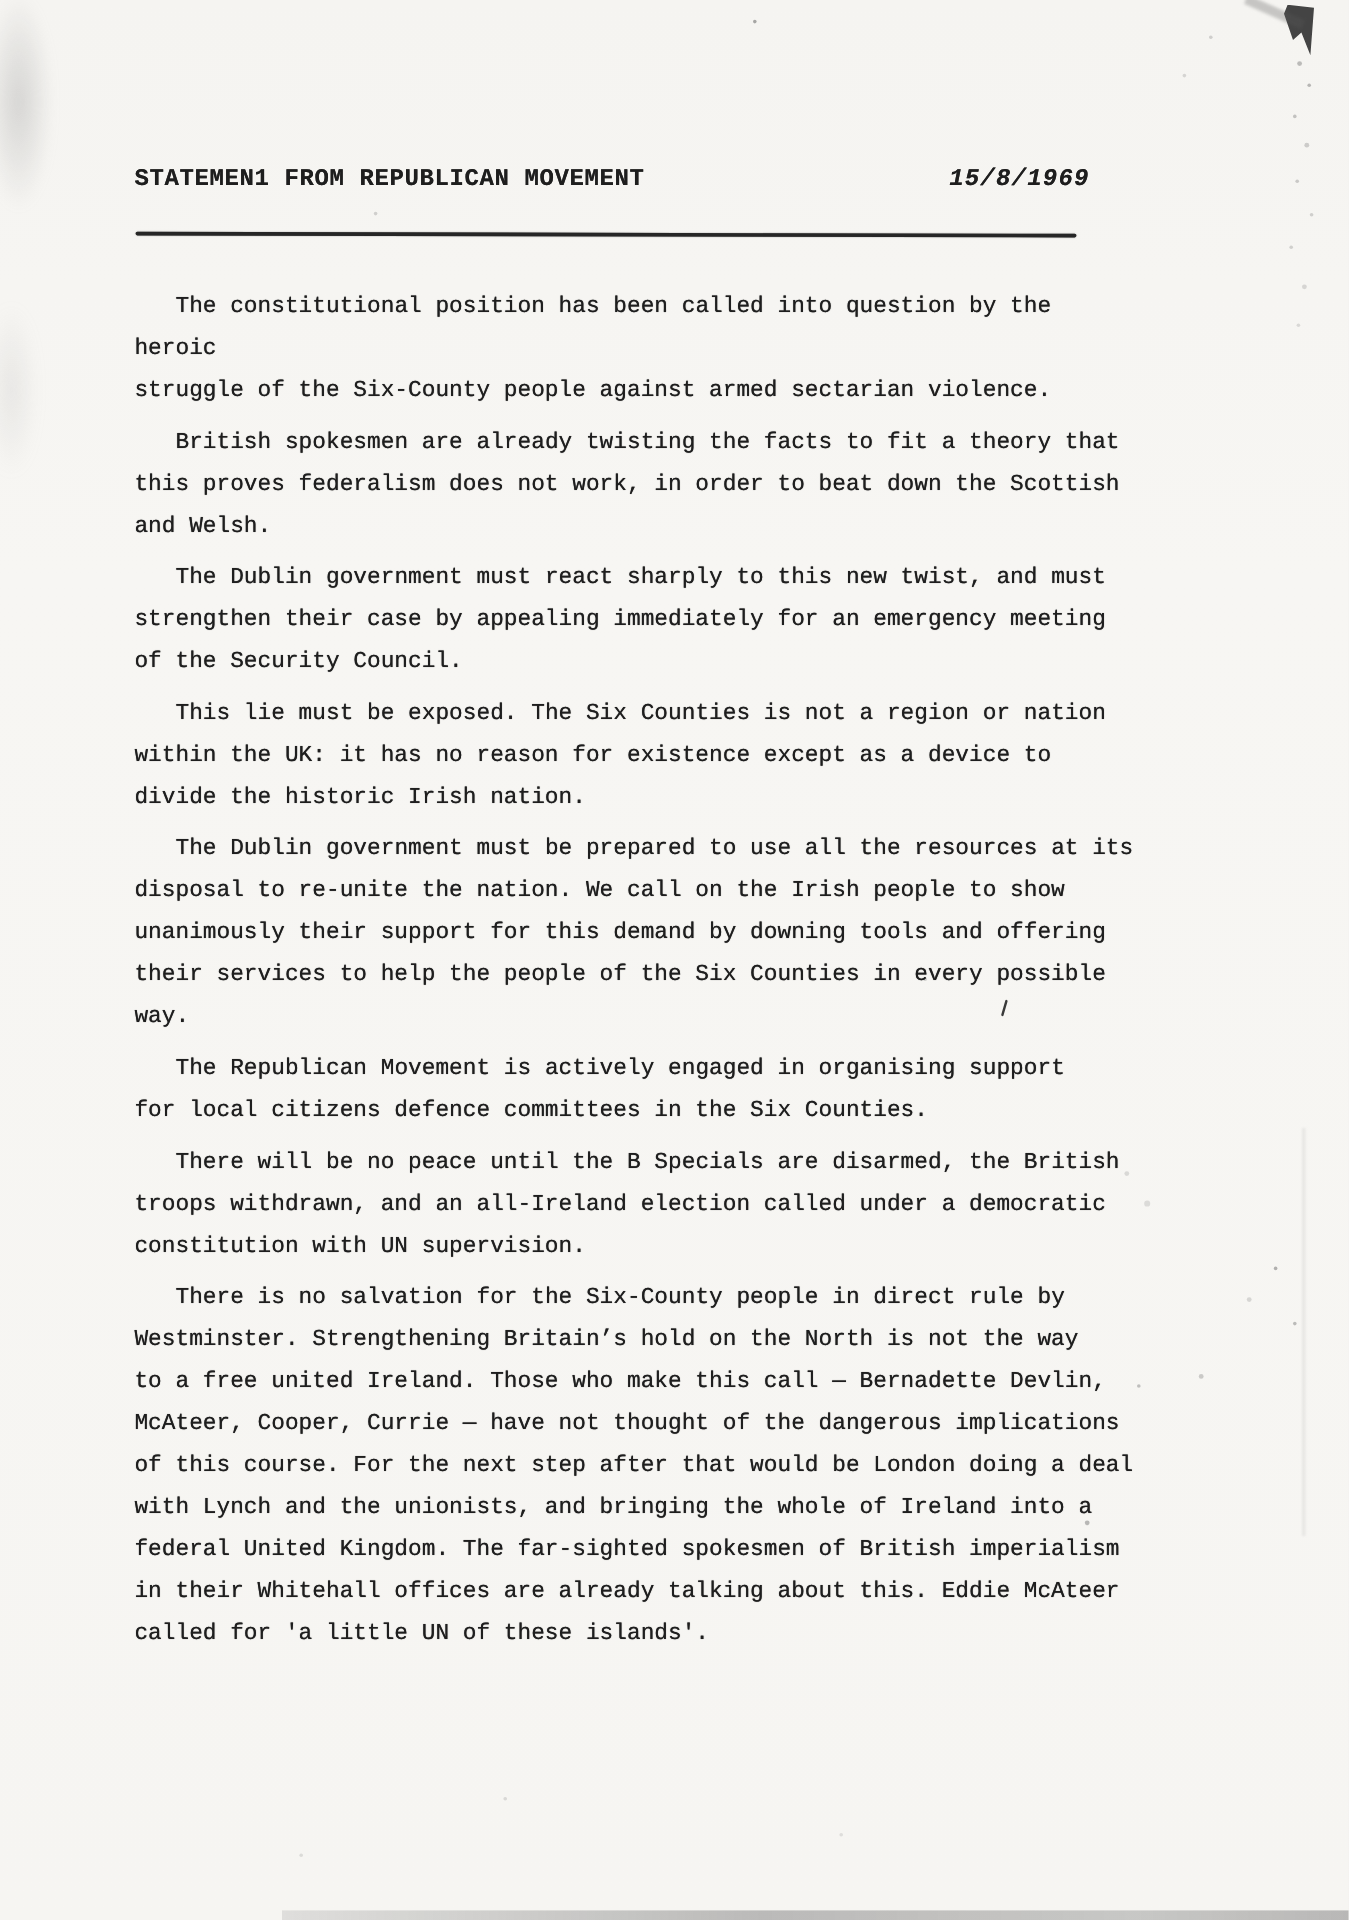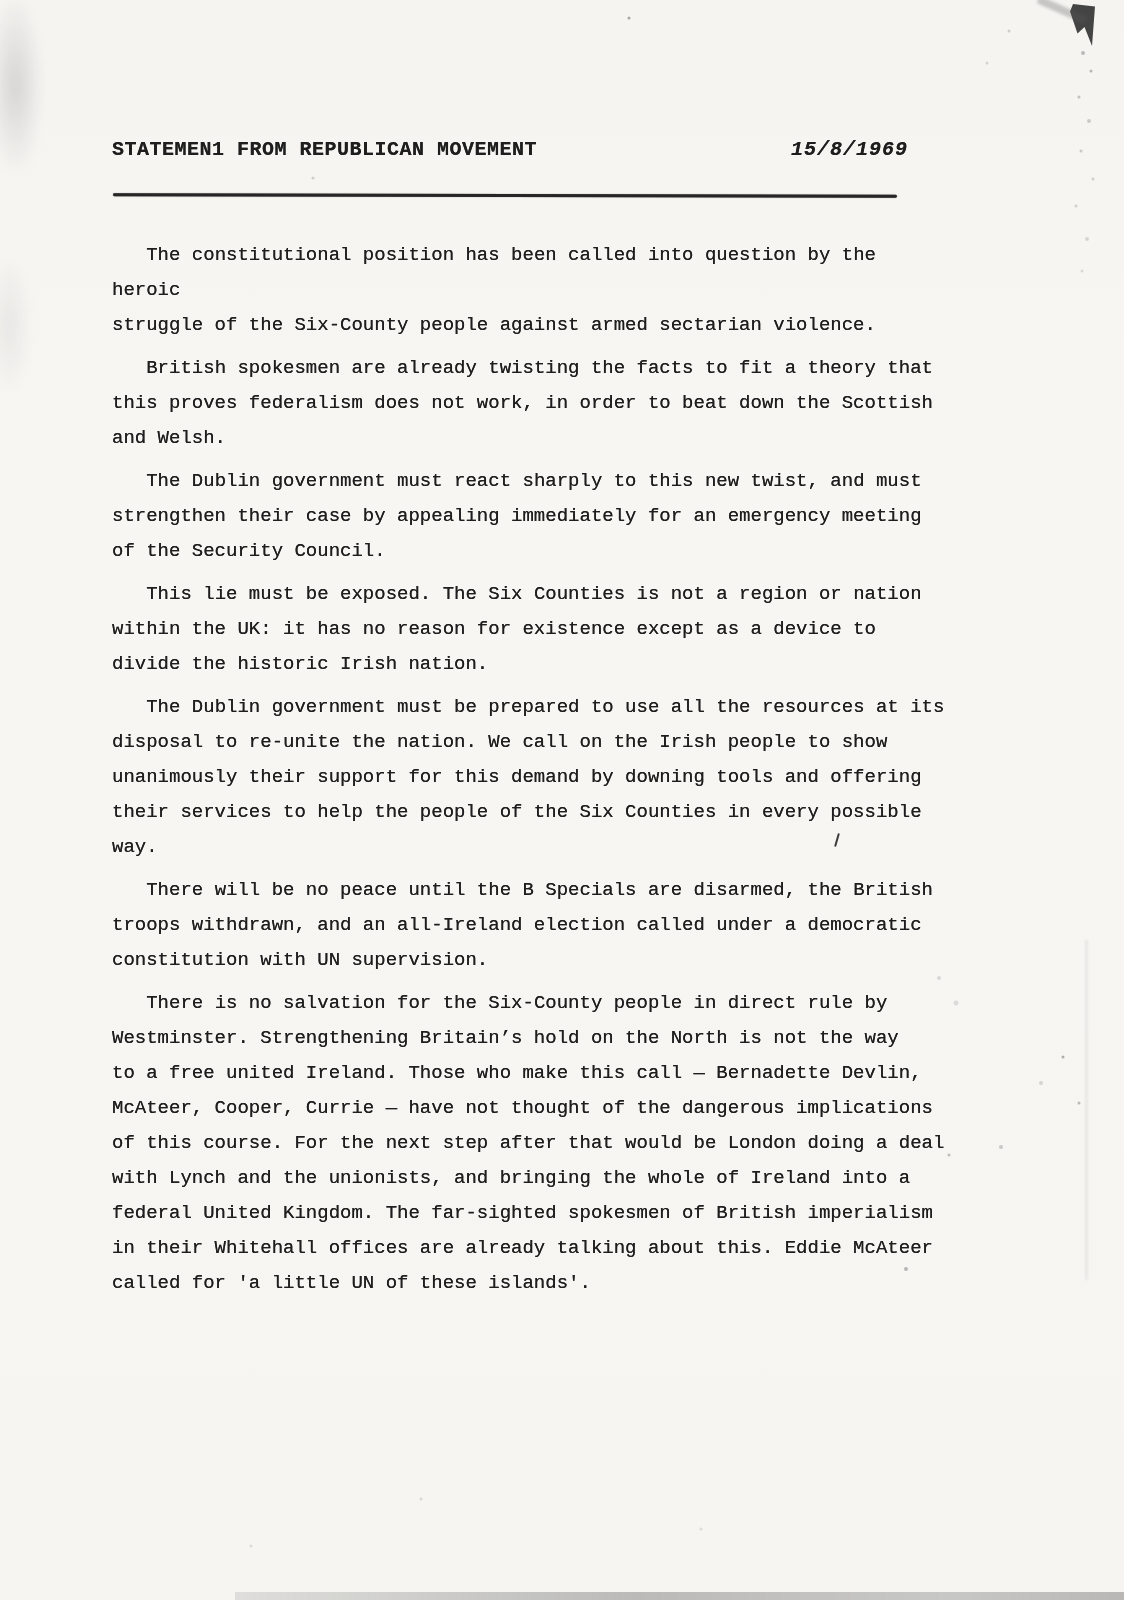--- a/index.html
+++ b/index.html
@@ -142,20 +142,22 @@
 strengthen their case by appealing immediately for an emergency meeting
 of the Security Council.</p>
     <p class="para">   This lie must be exposed. The Six Counties is not a region or nation
 within the UK: it has no reason for existence except as a device to
 divide the historic Irish nation.</p>
     <p class="para">   The Dublin government must be prepared to use all the resources at its
 disposal to re-unite the nation. We call on the Irish people to show
 unanimously their support for this demand by downing tools and offering
 their services to help the people of the Six Counties in every possible
 way.</p>
+    <p class="para">   The Republican Movement is actively engaged in organising support
+for local citizens defence committees in the Six Counties.</p>
     <p class="para">   There will be no peace until the B Specials are disarmed, the British
 troops withdrawn, and an all-Ireland election called under a democratic
 constitution with UN supervision.</p>
     <p class="para">   There is no salvation for the Six-County people in direct rule by
 Westminster. Strengthening Britain’s hold on the North is not the way
 to a free united Ireland. Those who make this call — Bernadette Devlin,
 McAteer, Cooper, Currie — have not thought of the dangerous implications
 of this course. For the next step after that would be London doing a deal
 with Lynch and the unionists, and bringing the whole of Ireland into a
 federal United Kingdom. The far-sighted spokesmen of British imperialism

